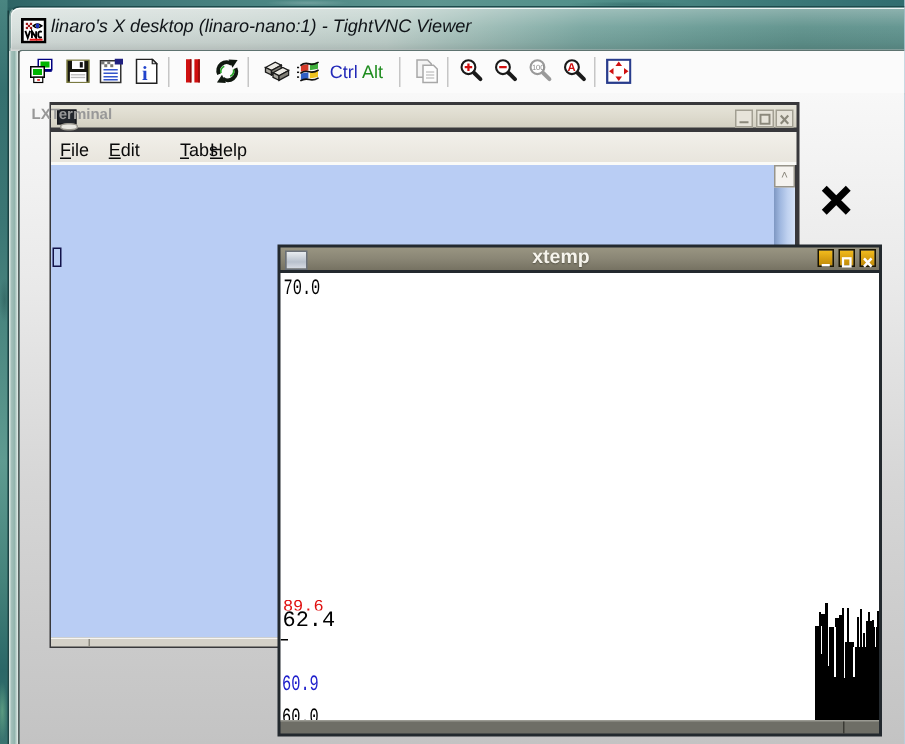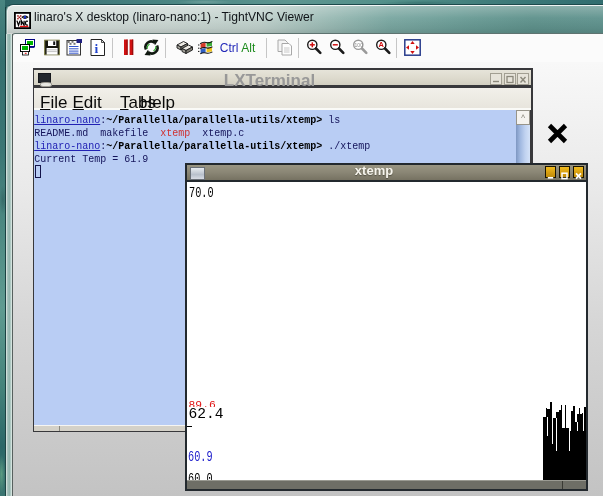--- a/index.html
+++ b/index.html
@@ -9,45 +9,45 @@
   radial-gradient(ellipse 300px 140px at 470px 40px, rgba(255,255,255,.10), transparent 70%),
   linear-gradient(100deg,#2f6a6a 0%,#4e8a84 18%,#67a099 38%,#558e88 55%,#3d7a77 75%,#549086 100%);}
 #topstrip{position:absolute;left:0;top:0;width:603px;height:5px;background:radial-gradient(ellipse 40px 3px at 205px 2px, rgba(255,255,255,.18), transparent 70%),radial-gradient(ellipse 60px 3px at 420px 3px, rgba(20,70,70,.3), transparent 70%),linear-gradient(90deg,#2c6364 0%,#3d7577 12%,#4c8784 30%,#5d9590 48%,#52908a 65%,#417e7c 80%,#347173 95%,#316d6f 100%)}
 #lstrip{position:absolute;left:0;top:0;width:4.7px;height:496px;
  background:radial-gradient(ellipse 5px 26px at 1.5px 474px, rgba(130,200,150,.5), transparent 75%),radial-gradient(ellipse 5px 20px at 3px 200px, rgba(10,40,44,.25), transparent 75%),linear-gradient(180deg,#4a8581 0%,#35706f 12%,#3b7674 30%,#4c8881 45%,#5f9b91 62%,#45837b 78%,#2b6767 90%,#3a7470 100%);}
 #dedge{position:absolute;left:4.7px;top:7px;width:1px;height:489px;background:rgba(16,48,50,.75)}
 #glass{position:absolute;left:5.6px;top:32px;width:6.6px;height:464px;
  background:linear-gradient(90deg,#e2ebe8 0%,#a2bfb9 28%,#93b5ae 62%,#cadcd7 88%,#e6efec 100%)}
 #titlebar{position:absolute;left:6px;top:4px;width:597px;height:29px;border-radius:7px 0 0 0;
  border-top:1px solid #1d4a4c;border-left:1px solid #7fa09b;box-shadow:inset 0 1px 0 rgba(255,255,255,.85), inset 0 -1px 0 rgba(255,255,255,.7), inset 1px 0 0 rgba(255,255,255,.45);
- background:linear-gradient(90deg,#d7e0dd 0%,#cdd8d4 25%,#c0d1cc 42%,#9dbcb6 53%,#7aa7a1 64%,#689a94 78%,#5f928c 88%,#60938e 100%);}
+ background:linear-gradient(90deg,#d7e0dd 0%,#cdd8d4 25%,#c0d1cc 42%,#9dbcb6 53%,#7aa7a1 64%,#689a94 78%,#5f928c 88%,#60938e 100%);font-style:italic;}
 #titlebar .sheen{position:absolute;left:0;top:0;width:100%;height:100%;border-radius:7px 0 0 0;
  background:linear-gradient(180deg,rgba(255,255,255,.30),rgba(255,255,255,.04) 45%,rgba(0,0,0,.05) 80%,rgba(0,0,0,.13));}
 #title-text{position:absolute;left:27px;top:5px;font-size:12.1px;color:#101418;white-space:nowrap}
 #vncicon{position:absolute;left:7px;top:7px}
 #toolbar{position:absolute;left:12.2px;top:33px;width:590.8px;height:28px;background:#fbfbfb;border-bottom:1px solid #9a9a9a;border-top:1px solid #5e7370;border-left:1px solid #57605e;border-radius:3px 0 0 0}
 #tbicons{position:absolute;left:-4.4px;top:0;width:595px;height:28px}
 .ti{position:absolute;top:5px;width:17px;height:17px}
 .sep{position:absolute;top:4px;width:1px;height:20px;background:#c6c6c6}
 .tt{position:absolute;top:6.5px;font-size:12px}
 #client{position:absolute;left:13.2px;top:62px;width:589.8px;height:434px;
  background:linear-gradient(180deg,#f8f8f8 0%,#e9e9e9 30%,#d6d6d6 60%,#c3c3c3 100%);}
 #dkline{position:absolute;left:12.2px;top:34px;width:1px;height:462px;background:#57605e}
 
 
 #term{position:absolute;left:33px;top:68px;width:500px;height:364px;background:#38383b;z-index:2}
 #term .tb{position:absolute;left:1px;top:2px;width:497px;height:15.3px;
  background:linear-gradient(180deg,#e6e4d9 0%,#dddacd 55%,#d2cfc1 100%);}
 #term .ticon{position:absolute;left:4px;top:2.6px;width:11px;height:8.4px;background:#22262c;border:1px solid #15171c}
 #term .ticon i{position:absolute;left:0.5px;top:8.8px;width:10px;height:3px;background:#e8e8e2;border:0.5px solid #9a9890;border-radius:40%}
-#term .ttitle{position:absolute;left:-13px;top:0.8px;width:100%;text-align:center;font-weight:bold;font-size:17px;color:#989898}
+#term .ttitle{position:absolute;left:-13px;top:0.8px;width:100%;font-weight:bold;font-size:10px;color:#989898}
 .tbtn{position:absolute;top:3px;width:10px;height:9.8px;background:#e7e4da;border:1px solid #a29f92;color:#8b887b;text-align:center}
 .tbtn svg{display:block}
 #term .mb{position:absolute;left:1px;top:20px;width:497px;height:20px;background:linear-gradient(180deg,#f2f0ea,#e8e5dd);border-bottom:2px solid #fafaf7}
-#term .mb span{position:absolute;top:5px;font-size:17px;color:#0a0a0a}
+#term .mb span{position:absolute;top:5px;font-size:12px;color:#0a0a0a}
 #term .mb u{text-decoration:underline}
 #term .cont{position:absolute;left:1px;top:42px;width:483px;height:315px;background:#b9cdf4;overflow:hidden}
 #term pre{position:absolute;left:0.2px;top:5px;margin:0;font-family:"Liberation Mono",monospace;font-size:10px;line-height:12.9px;color:#14145a}
 #term pre b{color:#000;font-weight:bold}
 #term pre .u{color:#2121b4;text-decoration:underline}
 #term pre .r{color:#d03030}
 #cursor{position:absolute;left:0.6px;top:55.4px;width:4.2px;height:10.4px;border:1.3px solid #13134a}
 #term .sbar{position:absolute;left:483px;top:42px;width:14px;height:315px;background:linear-gradient(90deg,#7e97c2 0%,#a0b8e0 30%,#c0d2f0 65%,#d4e2f8 100%)}
 #term .sbtn{position:absolute;left:0;top:0;width:12px;height:13px;background:#f5f3ef;border:1px solid #97948a;color:#8a877c;font-size:8px;text-align:center;line-height:12px}
 #term .bb{position:absolute;left:1px;top:357px;width:497px;height:4.5px;background:#d4d1c8;border-top:1px solid #f6f5f2}
@@ -250,24 +250,20 @@
           </svg>
         </div>
   </div>
   <div class="mb">
    <span style="left:6px"><u>F</u>ile</span>
    <span style="left:38.5px"><u>E</u>dit</span>
    <span style="left:86px"><u>T</u>abs</span>
    <span style="left:106px"><u>H</u>elp</span>
   </div>
   <div class="cont">
-<pre><span class="u">linaro-nano</span>:<b>~/Parallella/parallella-utils/xtemp&gt;</b> ls
-README.md  makefile  <span class="r">xtemp</span>  xtemp.c
-<span class="u">linaro-nano</span>:<b>~/Parallella/parallella-utils/xtemp&gt;</b> ./xtemp
-Current Temp = 61.9</pre>
    <div id="cursor"></div>
   </div>
   <div class="sbar">
         <div class="sbtn">˄</div>
       </div>
   <div class="bb">
         <i></i>
       </div>
  </div>
 

